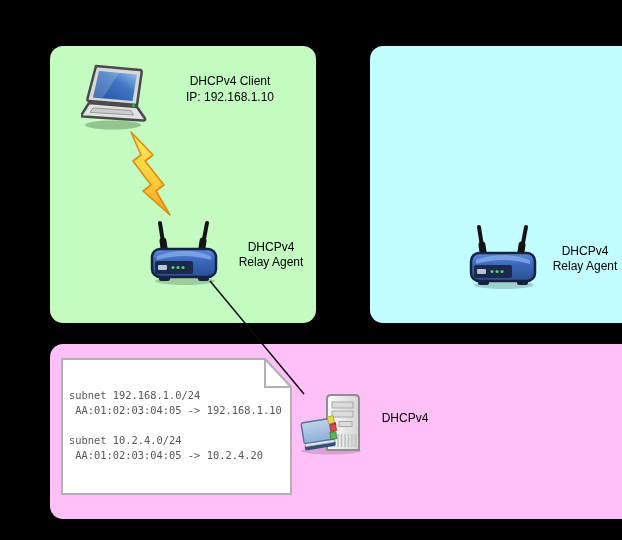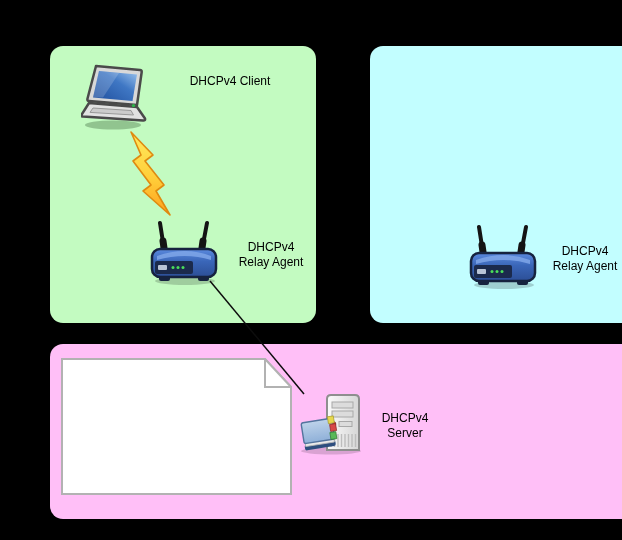--- a/index.html
+++ b/index.html
@@ -44,20 +44,21 @@
     <path d="M 15,3 L 59,7 Q 61,7.2 60.7,9 L 56,42 L 8,38 Q 6,37.8 6.4,36 Z" fill="#d8d8d8" stroke="#4a4a4a" stroke-width="2.5" stroke-linejoin="round"></path>
     <path d="M 18,8 L 56,11.5 L 51.5,38 L 12,34.5 Z" fill="url(#scr)"></path>
     <path d="M 18,8 L 38,10 L 22,34.5 L 12,34.5 Z" fill="#ffffff" opacity="0.18"></path>
     <path d="M 8,40 L 56,44 L 64,55.5 Q 64.6,57.6 62,57.4 L 2,53.6 Q -0.3,53.4 0.8,51.4 Z" fill="#e2e2e2" stroke="#4a4a4a" stroke-width="2.5" stroke-linejoin="round"></path>
     <path d="M 12,45 L 50,47.5 L 52.5,52 L 9,49.4 Z" fill="#cccccc" stroke="#999" stroke-width="1"></path>
     <circle cx="52.5" cy="42.6" r="1.7" fill="#2db34a"></circle>
   </svg>
 
   <div class="lbl" id="client-text">
     <div>DHCPv4 Client</div>
+    <div>IP: 192.168.1.10</div>
   </div>
 
   <svg class="icon" style="left:92px;top:128px;" width="52" height="90" viewBox="0 0 52 90">
     <defs>
       <linearGradient id="bolt" x1="0" y1="0" x2="0" y2="1">
         <stop offset="0" stop-color="#ffe95e"></stop>
           <stop offset="0.55" stop-color="#ffcf3a"></stop>
           <stop offset="1" stop-color="#ffa01e"></stop>
       </linearGradient>
     </defs>
@@ -120,20 +121,25 @@
   <div class="lbl" id="relay2-text">
     <div>DHCPv4</div>
     <div>Relay Agent</div>
   </div>
 
   <div id="note">
     <svg width="231" height="137" viewBox="0 0 231 137">
       <polygon points="1,1 204,1 230,29 230,136 1,136" fill="#ffffff" stroke="#b2b2b2" stroke-width="2"></polygon>
       <polygon points="204,1 204,29 230,29" fill="#ffffff" stroke="#b2b2b2" stroke-width="2"></polygon>
     </svg>
+    <pre>subnet 192.168.1.0/24
+ AA:01:02:03:04:05 -&gt; 192.168.1.10
+
+subnet 10.2.4.0/24
+ AA:01:02:03:04:05 -&gt; 10.2.4.20</pre>
   </div>
 
   <svg class="icon" style="left:266px;top:388px;" width="66" height="68" viewBox="0 0 66 68">
     <defs>
       <linearGradient id="tw" x1="0" y1="0" x2="1" y2="0">
         <stop offset="0" stop-color="#fbfbfb"></stop>
           <stop offset="1" stop-color="#d6d6d6"></stop>
       </linearGradient>
       <linearGradient id="bk" x1="0" y1="0" x2="0" y2="1">
         <stop offset="0" stop-color="#bed3ea"></stop>
@@ -152,20 +158,19 @@
       <rect x="1" y="19" width="29" height="5" fill="#e9e9e9" stroke="#b9b9b9" stroke-width="0.8"></rect>
       <rect x="0" y="0" width="31" height="21" rx="2" fill="url(#bk)" stroke="#54749e" stroke-width="1.4"></rect>
       <rect x="27" y="-2" width="6" height="7" fill="#e6d84e" stroke="#a89a2e" stroke-width="0.7"></rect>
       <rect x="28" y="6" width="6" height="7" fill="#d84848" stroke="#8e2a2a" stroke-width="0.7"></rect>
       <rect x="27" y="14" width="6" height="7" fill="#58b858" stroke="#2e7a2e" stroke-width="0.7"></rect>
     </g>
   </svg>
 
   <div class="lbl" id="server-text">
     <div>DHCPv4</div>
-    <div>Server</div>
   </div>
 
   <svg id="overlay">
     <line x1="178" y1="281" x2="272" y2="394" stroke="#0d0d0d" stroke-width="1.5"></line>
   </svg>
 
 </div>
 
 </body></html>

